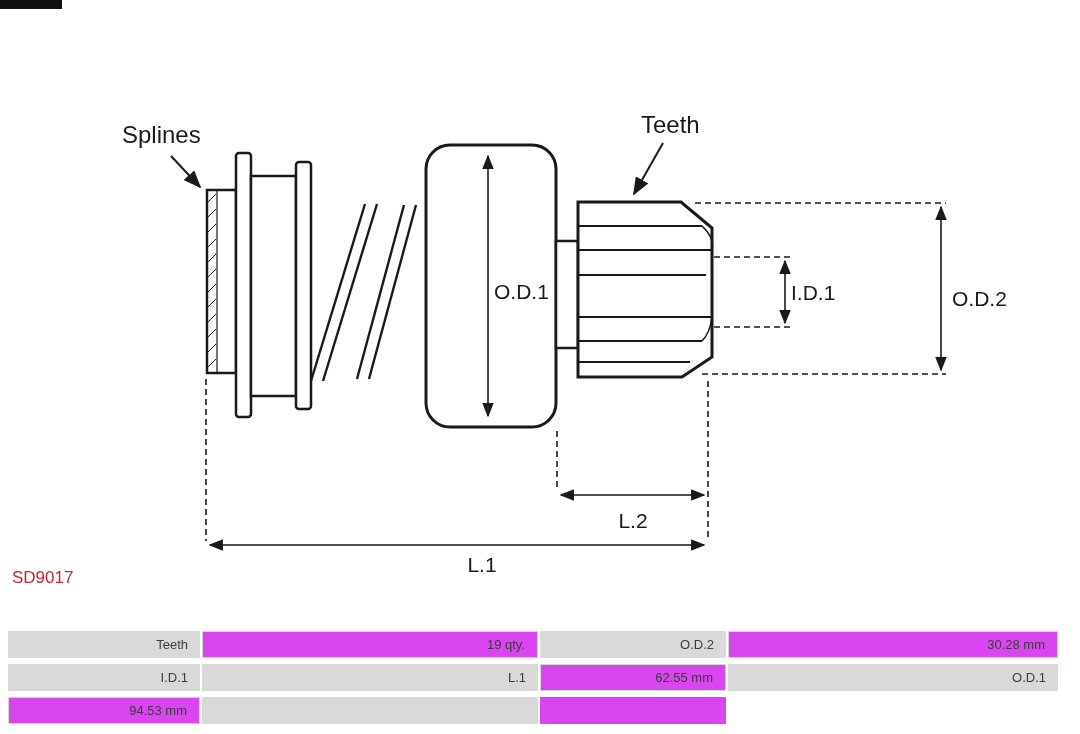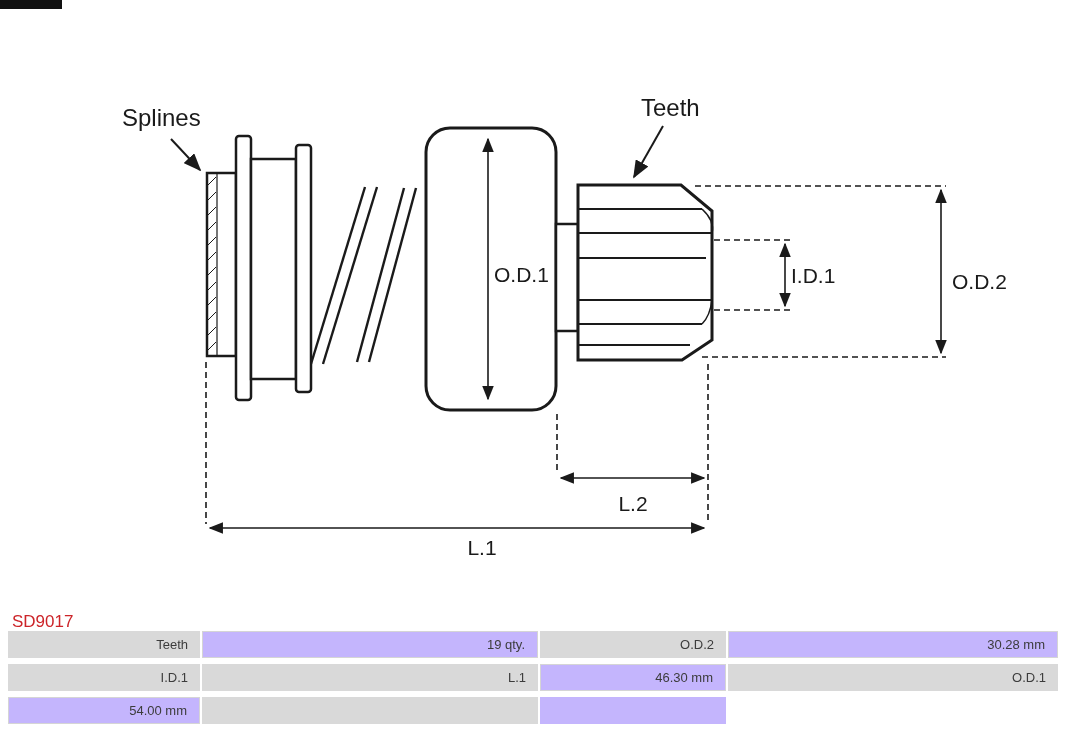--- a/index.html
+++ b/index.html
@@ -11,33 +11,33 @@
     position: relative;
   }
   .logo-bar {
     position: absolute;
     left: 0; top: 0;
     width: 62px; height: 9px;
     background: #111111;
   }
   .diagram-wrap {
     position: absolute;
-    left: 0; top: 0;
+    left: 0; top: 17px;
     width: 976px; height: 588px;
   }
   svg text {
     fill: #1a1a1a;
     font-family: "Liberation Sans", sans-serif;
   }
   .lbl-big { font-size: 24px; }
   .lbl-dim { font-size: 21px; }
   .dash { stroke-dasharray: 6 4; stroke-width: 1.6; }
   .part-number {
     position: absolute;
-    left: 12px; top: 612px;
+    left: 12px; top: 568px;
     font-size: 17px;
     color: #cc2429;
   }
   .spec-table {
     position: absolute;
     left: 8px; top: 631px;
     width: 1050px;
     display: grid;
     grid-template-columns: 192px 336px 186px 330px;
     grid-auto-rows: 27px;
@@ -47,21 +47,21 @@
   }
   .cell {
     display: flex;
     align-items: center;
     justify-content: flex-end;
     padding-right: 12px;
     line-height: 27px;
     white-space: nowrap;
   }
   .cell.label { background: #d9d9d9; }
-  .cell.value { background: #c4b5fd; border: 1px solid #d5d5d5; }
+  .cell.value { background: #d946ef; border: 1px solid #d5d5d5; }
   .cell.value.empty { border: none; }
 </style>
 </head>
 <body>
 
 <div class="logo-bar"></div>
 
 <div class="diagram-wrap">
   <svg width="1080" height="588" viewBox="0 0 1080 588">
     <defs>
@@ -145,19 +145,19 @@
 
 <div class="spec-table">
 
   <div class="cell label">Teeth</div>
   <div class="cell value">19 qty.</div>
   <div class="cell label">O.D.2</div>
   <div class="cell value">30.28 mm</div>
 
   <div class="cell label">I.D.1</div>
   <div class="cell label">L.1</div>
-  <div class="cell value">46.30 mm</div>
+  <div class="cell value">62.55 mm</div>
 
   <div class="cell label">O.D.1</div>
-  <div class="cell value">54.00 mm</div>
+  <div class="cell value">94.53 mm</div>
   <div class="cell label"></div>
   <div class="cell value empty"></div>
 </div>
 
 </body></html>

